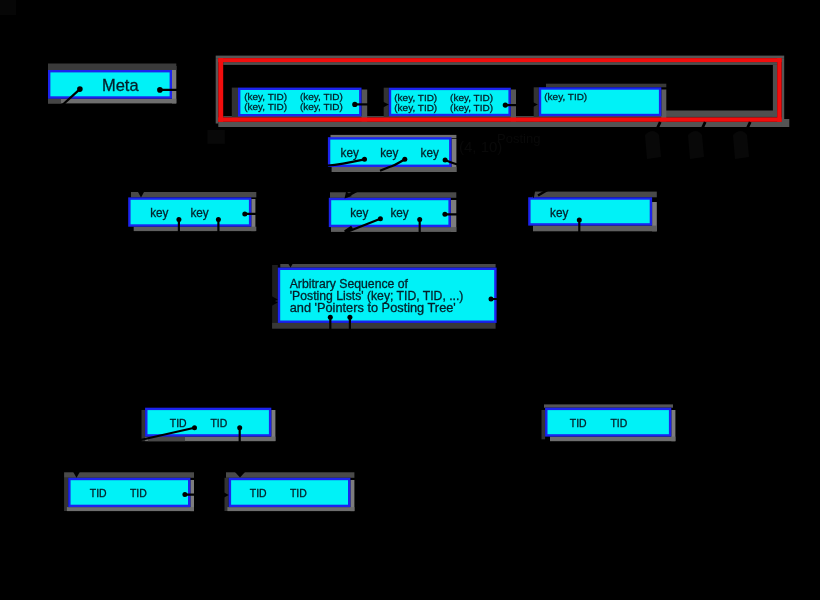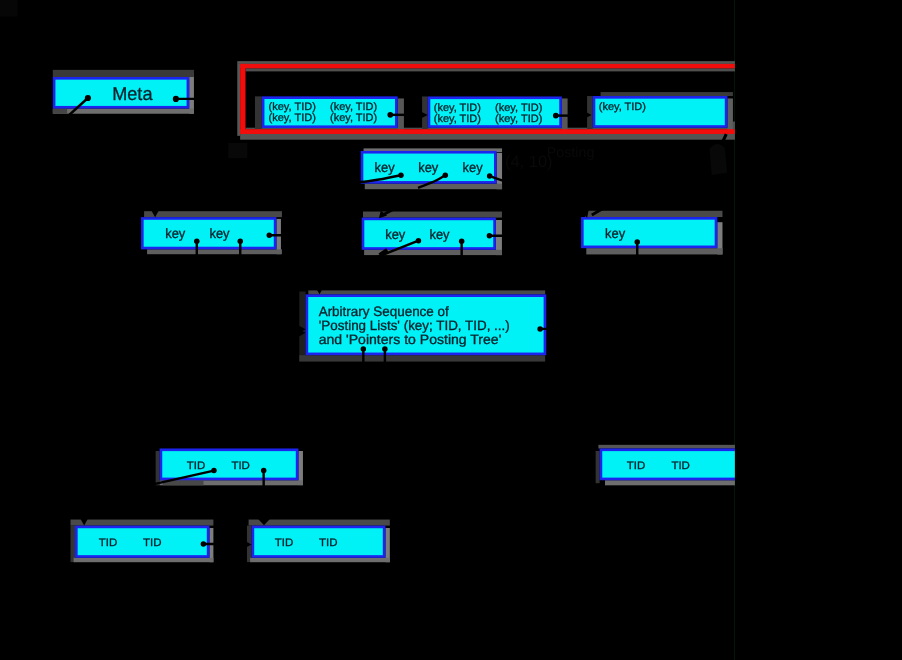--- a/index.html
+++ b/index.html
@@ -1,16 +1,16 @@
 <!DOCTYPE html>
 <html><head>
 <meta charset="utf-8">
 <style>
   html,body{margin:0;padding:0;background:#000;}
-  #c{position:relative;width:668px;height:600px;background:#15803d;overflow:hidden;}
+  #c{position:relative;width:820px;height:600px;background:#15803d;overflow:hidden;}
   svg{position:absolute;left:0;top:0;filter:blur(0.55px);}
   text{font-family:"Liberation Sans", sans-serif;}
 </style>
 </head>
 <body>
 <div id="c">
 <svg width="820" height="600" viewBox="0 0 820 600">
   <rect x="0" y="0" width="820" height="600" fill="#000000"></rect>
   <rect x="0" y="0" width="16" height="15" fill="#060606"></rect>
 

